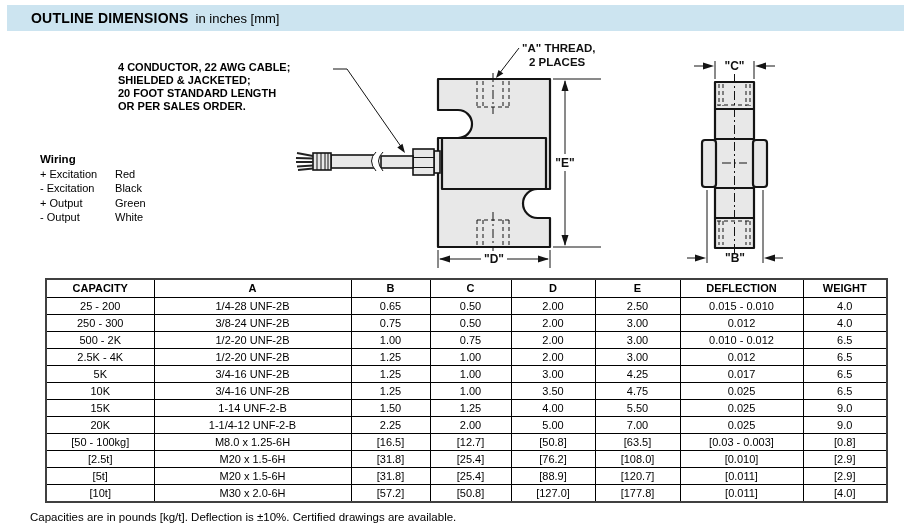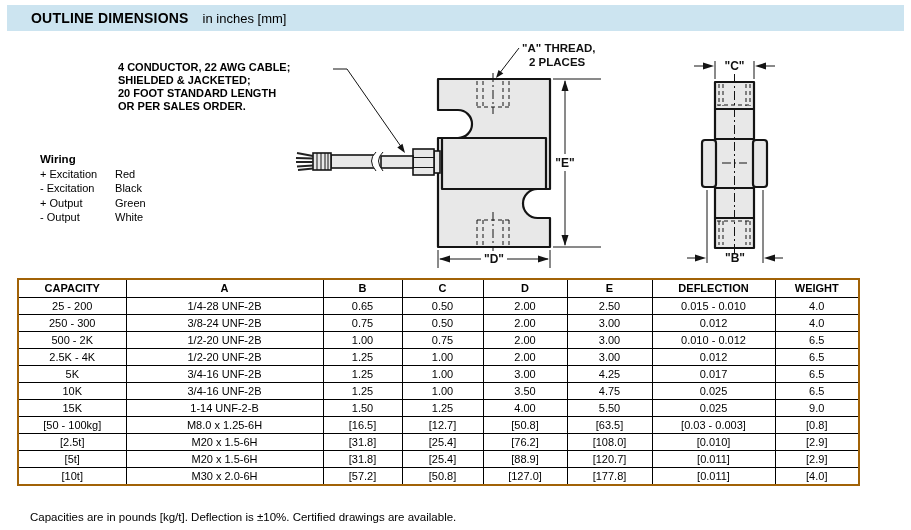--- a/index.html
+++ b/index.html
@@ -4,21 +4,21 @@
 <style>
   html,body{margin:0;padding:0;background:#fff;}
   body{width:911px;height:530px;position:relative;overflow:hidden;
        font-family:"Liberation Sans",sans-serif;color:#000;}
   .abs{position:absolute;}
 
   
   #titlebar{left:7px;top:5px;width:897px;height:26px;background:#cce4f0;
             display:flex;align-items:center;padding-left:24px;box-sizing:border-box;}
   #titlebar .t1{font-weight:bold;font-size:14px;letter-spacing:.2px;}
-  #titlebar .t2{font-size:13px;margin-left:14px;}
+  #titlebar .t2{font-size:13px;margin-left:7px;}
 
   
   #cable-note{left:118px;top:61px;font-size:11px;font-weight:bold;line-height:13px;}
   #wiring{left:40px;top:152px;font-size:11px;line-height:14.5px;}
   #wiring .wtitle{font-weight:bold;font-size:11.5px;}
   #wiring .wrow span.sig{display:inline-block;width:72px;}
 
   
   #drawing{left:0;top:0;}
   .outline{fill:#e8e8e8;stroke:#141414;stroke-width:2.2;stroke-linejoin:round;}
@@ -28,21 +28,21 @@
   .arr{fill:#141414;stroke:none;}
   .dimtxt{font:bold 12px "Liberation Sans",sans-serif;fill:#111;}
   .callouttxt{font:bold 11.5px "Liberation Sans",sans-serif;fill:#111;}
   .part{fill:#e8e8e8;stroke:#141414;stroke-width:1.6;}
 
   
   #dims-table{left:17px;top:278px;width:841px;border-collapse:collapse;table-layout:fixed;}
   #dims-table th,#dims-table td{border:1px solid #000;text-align:center;
       font-size:11px;padding:0;height:16px;line-height:13px;overflow:hidden;white-space:nowrap;}
   #dims-table th{font-weight:bold;height:17px;}
-  #dims-table{border:2px solid #a16207;}
+  #dims-table{border:2px solid #404040;margin-left:28px;}
 
   #footnote{left:30px;top:511px;font-size:11.5px;}
 </style>
 </head>
 <body>
 
 <div id="titlebar" class="abs">
   <span class="t1">OUTLINE DIMENSIONS</span>
   <span class="t2">in inches [mm]</span>
 </div>
@@ -253,20 +253,30 @@
         <td>15K</td>
         <td>1-14 UNF-2-B</td>
         <td>1.50</td>
         <td>1.25</td>
         <td>4.00</td>
         <td>5.50</td>
         <td>0.025</td>
         <td>9.0</td>
       </tr>
       <tr>
+        <td>20K</td>
+        <td>1-1/4-12 UNF-2-B</td>
+        <td>2.25</td>
+        <td>2.00</td>
+        <td>5.00</td>
+        <td>7.00</td>
+        <td>0.025</td>
+        <td>9.0</td>
+      </tr>
+      <tr>
         <td>[50 - 100kg]</td>
         <td>M8.0 x 1.25-6H</td>
         <td>[16.5]</td>
         <td>[12.7]</td>
         <td>[50.8]</td>
         <td>[63.5]</td>
         <td>[0.03 - 0.003]</td>
         <td>[0.8]</td>
       </tr>
       <tr>

